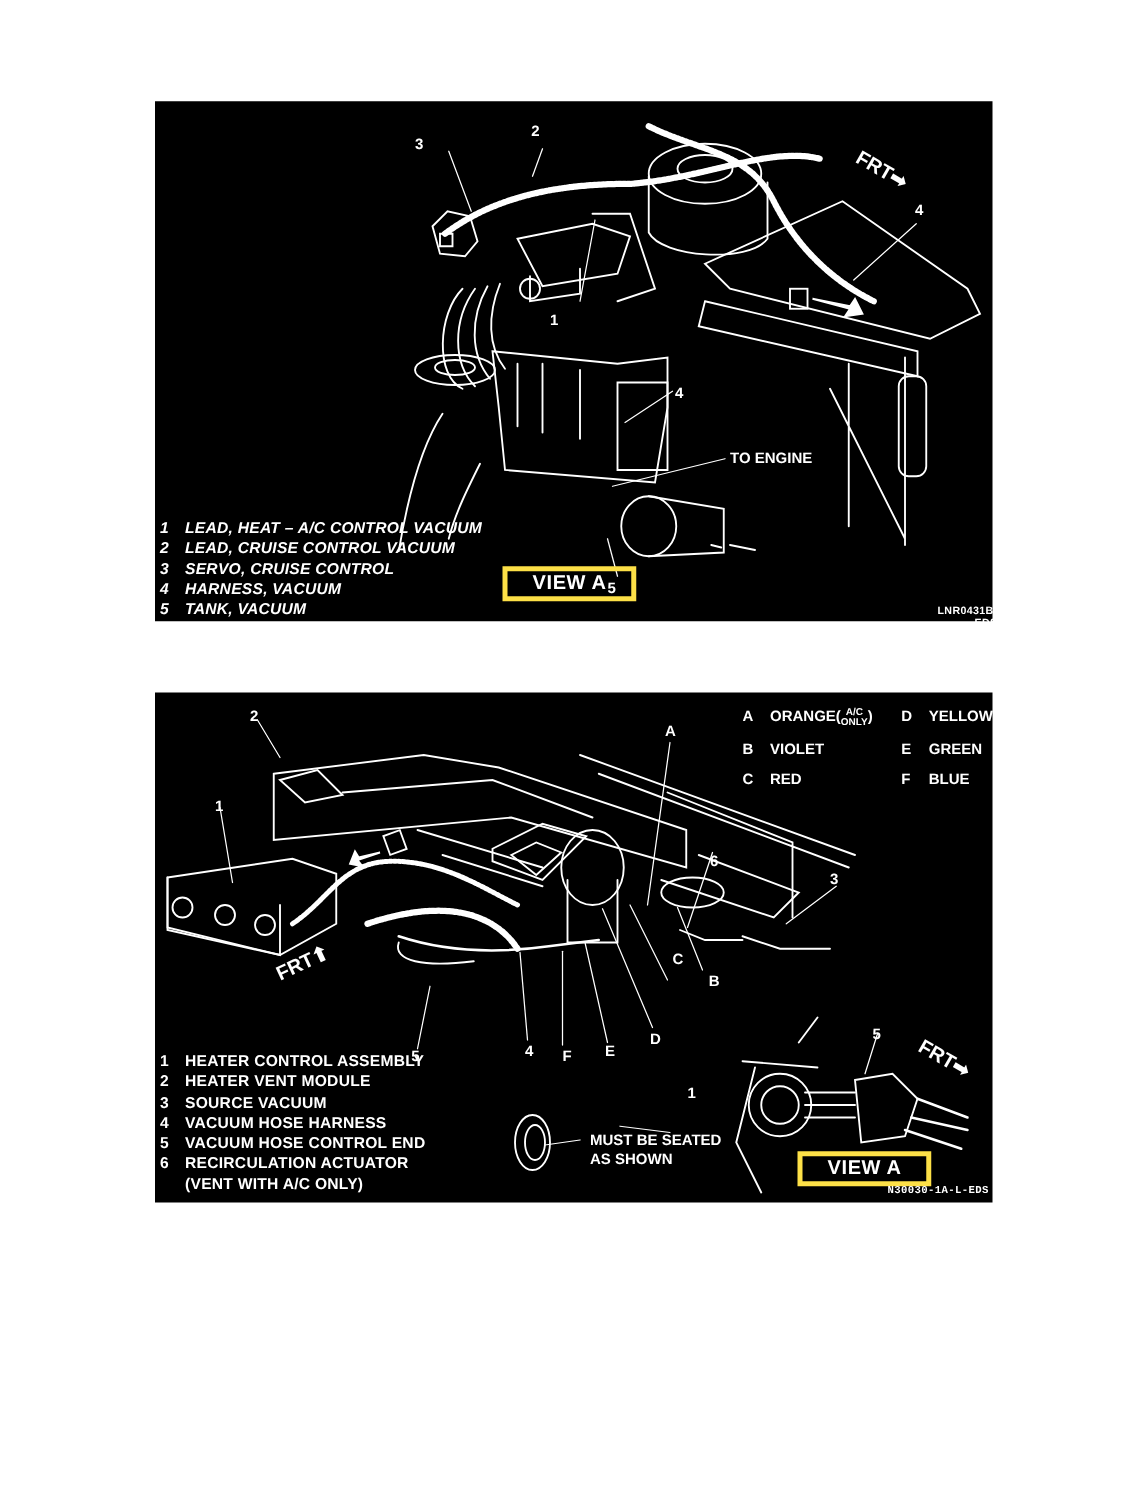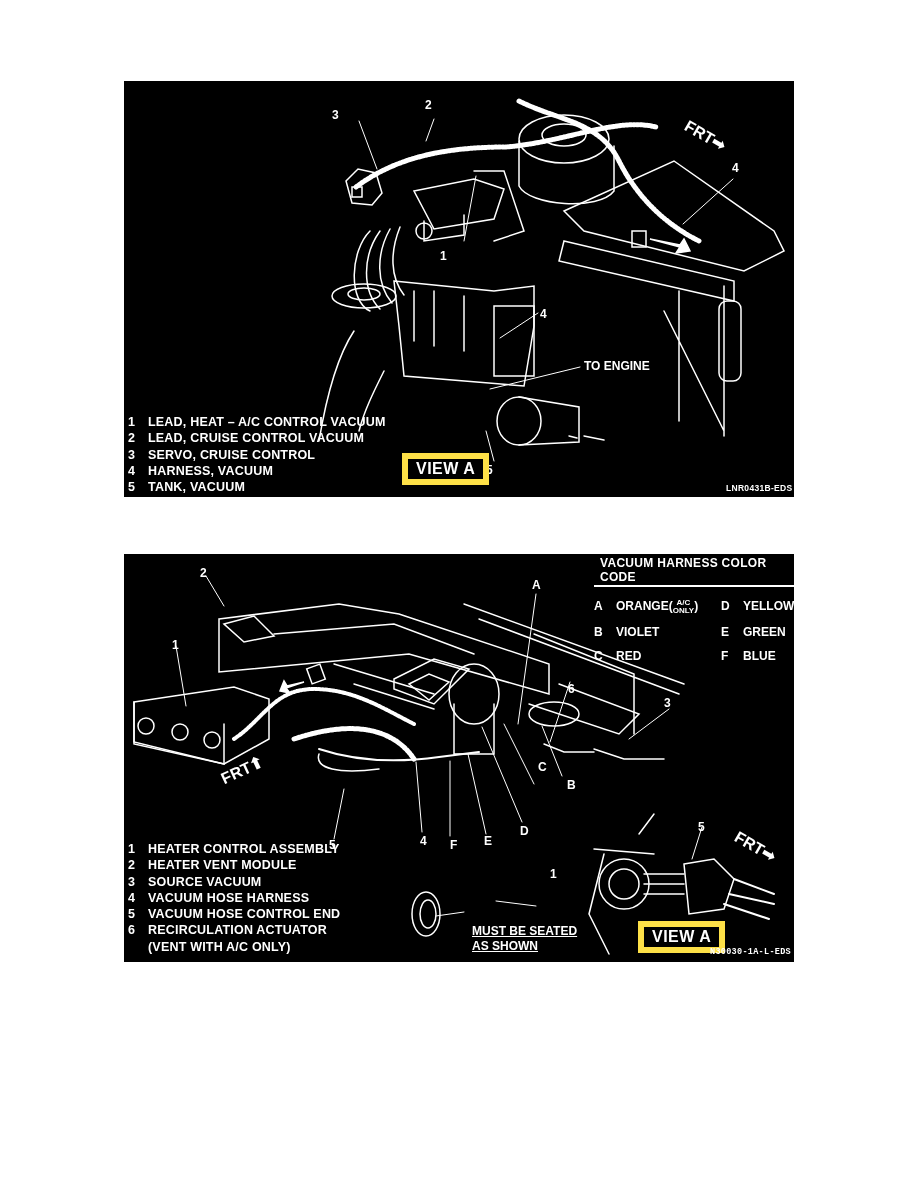--- a/index.html
+++ b/index.html
@@ -10,21 +10,21 @@
     }
     .panel svg { position: absolute; left: 0; top: 0; }
     #panel-top { top: 81px; height: 416px; }
     #panel-bottom { top: 554px; height: 408px; }
     .legend { position: absolute; font-size: 12.5px; line-height: 16.3px; font-weight: bold; letter-spacing: 0.2px; }
     .legend .row { white-space: nowrap; }
     .legend .num { display: inline-block; width: 20px; }
     .legend .cont { padding-left: 20px; }
     .callout { position: absolute; font-size: 12px; font-weight: bold; }
     .viewbox {
-      position: absolute; border: 6px solid #fde047; padding: 0 8px;
+      position: absolute; border: 4px solid #fde047; padding: 0 20px;
       font-size: 16px; font-weight: bold; line-height: 20px; letter-spacing: 0.5px;
     }
     .figid { position: absolute; font-size: 8.5px; font-weight: bold; letter-spacing: 0.3px; }
     .frt { position: absolute; font-size: 16px; font-weight: bold; transform: rotate(30deg); transform-origin: left center; }
     .colorcode { position: absolute; left: 470px; top: 0; width: 200px; font-size: 12px; font-weight: bold; }
     .colorcode .title { border-bottom: 2px solid #fff; padding: 2px 0 1px 6px; letter-spacing: 0.3px; }
     .colorcode .grid { display: grid; grid-template-columns: 22px 105px 22px 60px; row-gap: 10px; margin-top: 12px; }
     .ac-only { display: inline-block; font-size: 8px; line-height: 8px; vertical-align: middle; text-align: center; }
     .seat-note { position: absolute; font-size: 12px; font-weight: bold; line-height: 15px; }
   </style>
@@ -82,29 +82,29 @@
   <span class="callout" style="left:416px;top:226px;">4</span>
   <span class="callout" style="left:362px;top:382px;">5</span>
   <span class="callout" style="left:460px;top:278px;">TO ENGINE</span>
 
   <span class="frt" style="left:562px;top:34px;">
     <span>FRT</span><span>➡</span>
   </span>
 
   <div class="viewbox" style="left:278px;top:372px;">VIEW A</div>
 
-  <div class="legend" style="left:4px;top:333px;">
+  <div class="legend" style="left:4px;top:333px;font-style:italic;">
     <div class="row"><span class="num">1</span><span>LEAD, HEAT – A/C CONTROL VACUUM</span></div>
     <div class="row"><span class="num">2</span><span>LEAD, CRUISE CONTROL VACUUM</span></div>
     <div class="row"><span class="num">3</span><span>SERVO, CRUISE CONTROL</span></div>
     <div class="row"><span class="num">4</span><span>HARNESS, VACUUM</span></div>
     <div class="row"><span class="num">5</span><span>TANK, VACUUM</span></div>
   </div>
 
-  <span class="figid" style="left:602px;top:402px;text-align:right;">LNR0431B-EDS</span>
+  <span class="figid" style="left:626px;top:402px;text-align:right;">LNR0431B-EDS</span>
 </div>
 
 <div class="panel" id="panel-bottom">
   <svg width="670" height="408" fill="none" stroke="#ffffff" stroke-width="1.5" stroke-linecap="round">
 
     <path d="M95 65 l120 -15 l60 10 l150 50 l0 30 l-140 -40 l-190 18 z"></path>
     <path d="M100 70 l30 -8 l20 20 l-30 6 z"></path>
     <path d="M150 80 l120 -10 l80 30"></path>
     <path d="M210 110 l100 30 M230 130 l80 25"></path>
 
@@ -176,38 +176,37 @@
   <span class="callout" style="left:326px;top:284px;">F</span>
 
   <span class="frt" style="left:98px;top:216px;transform:rotate(-25deg);">
     <span>FRT</span><span>⬆</span>
   </span>
   <span class="frt" style="left:612px;top:272px;">
     <span>FRT</span><span>➡</span>
   </span>
 
   <div class="colorcode">
-    <div class="title">VACUUM HARNESS COLOR CODE</div>
     <div class="grid">
       <span>A</span>
       <span><span>ORANGE</span>(<span class="ac-only"><span>A/C</span><br><span>ONLY</span></span>)</span>
       <span>D</span>
       <span>YELLOW</span>
       <span>B</span>
       <span>VIOLET</span>
       <span>E</span>
       <span>GREEN</span>
       <span>C</span>
       <span>RED</span>
       <span>F</span>
       <span>BLUE</span>
     </div>
   </div>
 
-  <div class="seat-note" style="left:348px;top:370px;text-decoration:underline;">
+  <div class="seat-note" style="left:348px;top:351px;">
     <div>MUST BE SEATED</div>
     <div>AS SHOWN</div>
   </div>
 
   <div class="viewbox" style="left:514px;top:367px;">VIEW A</div>
 
   <div class="legend" style="left:4px;top:287px;">
     <div class="row"><span class="num">1</span><span>HEATER CONTROL ASSEMBLY</span></div>
     <div class="row"><span class="num">2</span><span>HEATER VENT MODULE</span></div>
     <div class="row"><span class="num">3</span><span>SOURCE VACUUM</span></div>

